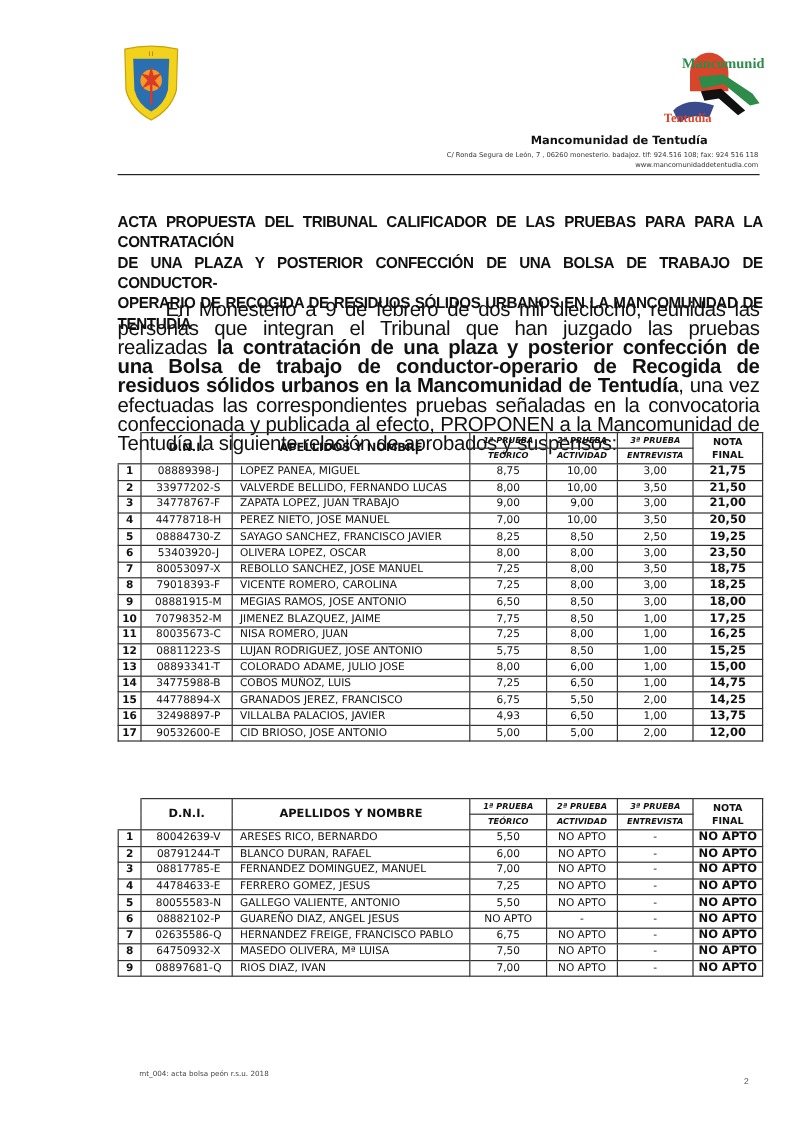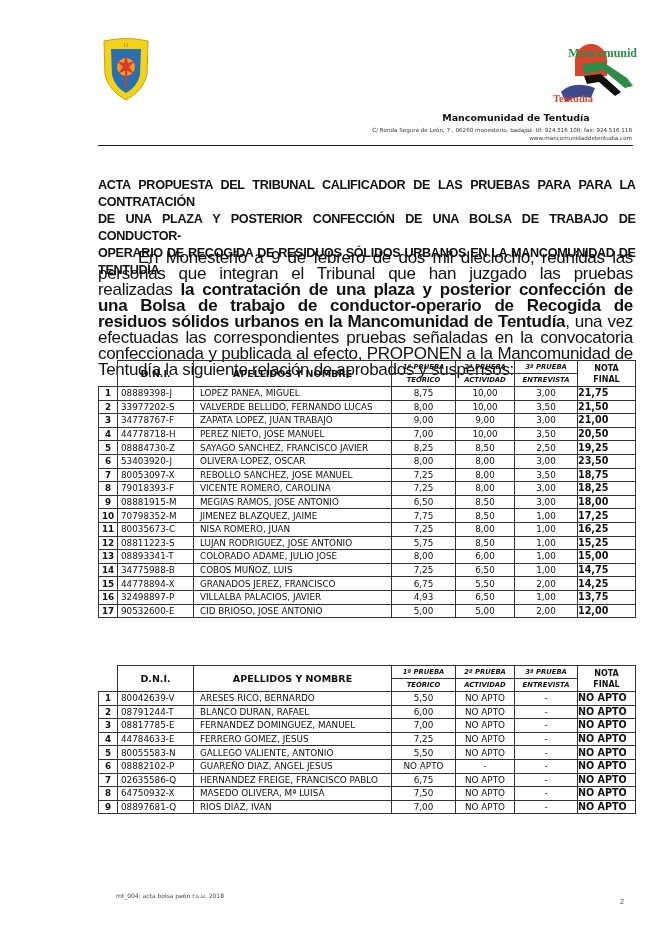--- a/index.html
+++ b/index.html
@@ -18,24 +18,24 @@
   
   #intro { left:98px; top:250px; width:535px; font-size:17px; line-height:16px; text-align:justify; letter-spacing:-0.3px; }
   #intro p { margin:0; text-indent:40px; }
   
   table.grades { position:absolute; border-collapse:collapse; font-family:"DejaVu Sans", sans-serif; font-size:8.8px; table-layout:fixed; }
   table.grades td, table.grades th { border:1px solid #333; padding:0; height:12.6px; line-height:12px; white-space:nowrap; overflow:hidden; }
   table.grades th { font-weight:bold; text-align:center; font-size:9.5px; }
   table.grades th.small { font-size:6.8px; height:12px;font-style:italic; }
   table.grades th.blank { border-top:none; border-left:none; border-bottom:1px solid #333; }
   td.num { text-align:center; font-weight:bold; }
-  td.dni { padding-left:3px !important; }
+  td.dni { padding-left:3px !important;text-align:center; }
   td.name { padding-left:6px !important; }
   td.c { text-align:center; }
-  td.final { font-weight:bold; font-size:9.6px; }
+  td.final { text-align:center; font-weight:bold; font-size:9.6px; }
   #table-approved { left:98px; top:360px; width:537px; }
   #table-failed { left:98px; top:665px; width:537px; }
   
   #footer-ref { left:116px; top:892px; font-size:6px; color:#444; font-family:"DejaVu Sans", sans-serif; }
   #page-num { left:620px; top:898px; font-size:7px; color:#444; }
 </style>
 </head>
 <body>
 
 <div class="abs" id="crest">

